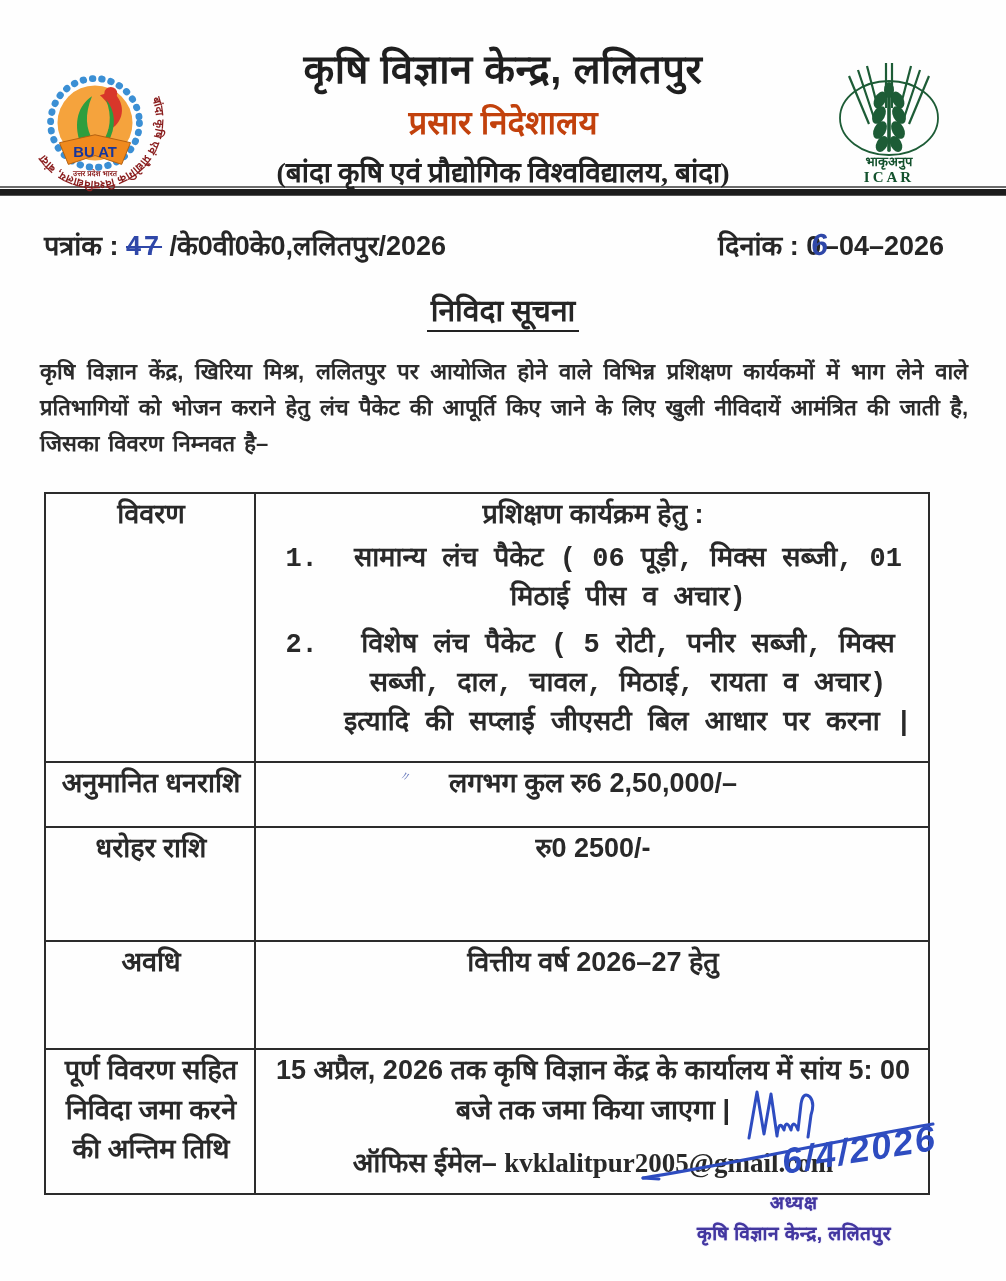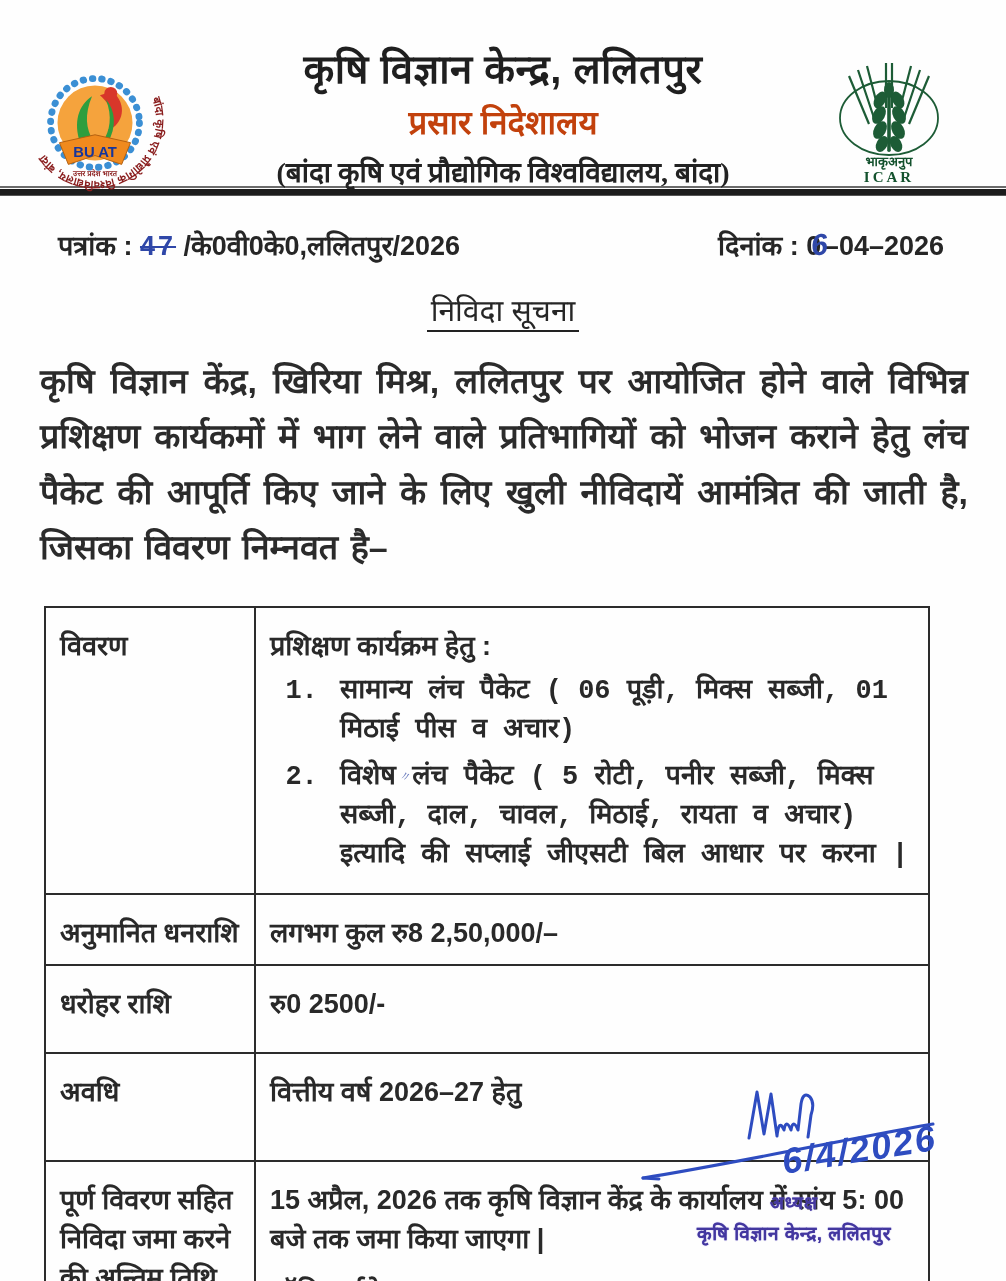--- a/index.html
+++ b/index.html
@@ -14,41 +14,41 @@
   .header { position:relative; height:186px; }
   .head-center { position:absolute; left:180px; right:180px; top:40px; text-align:center; }
   .org-title  { font-size:40px; font-weight:700; letter-spacing:0.5px; color:#1f1f1f; }
   .dept-title { font-size:33px; font-weight:700; margin-top:4px; color:#c2410c; }
   .univ-title { font-size:28px; font-weight:700; margin-top:8px; color:#222;font-family:Liberation Serif, serif; }
   .logo-left  { position:absolute; left:16px;  top:44px; }
   .logo-right { position:absolute; right:48px; top:60px; text-align:center; }
   .rule { border-top:2px solid #6b6b6b; }
   .rule-inner { height:7px; background:#1c1c1c; margin-top:1px; border-bottom:1px solid #555; }
   
-  .ref-row { display:flex; justify-content:space-between; padding:30px 62px 0 58px; font-size:27px; font-weight:600; }
+  .ref-row { display:flex; justify-content:space-between; padding:30px 62px 0 44px; font-size:27px; font-weight:600; }
   .ink  { color:#2f47a8; }
   .ink-strike { text-decoration:line-through; text-decoration-thickness:2px; font-weight:700; letter-spacing:3px; }
   .ink-digit { font-weight:700; font-style:italic; display:inline-block; transform:rotate(-6deg); margin:0 -4px 0 -10px; font-size:30px; }
   
-  .notice-title { text-align:center; margin-top:26px; font-size:30px; font-weight:400; }
+  .notice-title { text-align:center; margin-top:26px; font-size:30px; font-weight:700; }
   .notice-title span { border-bottom:2.5px solid #222; padding:0 4px 3px 4px; }
   
   .body-para {
-    margin:24px 38px 0 40px; font-size:34px; font-weight:600; line-height:1.63;
+    margin:24px 38px 0 40px; font-size:22px; font-weight:600; line-height:1.63;
     text-align:justify; color:#2b2b2b; word-spacing:3px;
   }
   
   table.tender { border-collapse:collapse; margin:30px 0 0 44px; width:886px; table-layout:fixed; }
   table.tender td {
     border:2.5px solid #2c2c2c; vertical-align:top;
-    padding:19px 12px 10px 14px; font-size:27px; font-weight:600; color:#292929; line-height:1.45;
+    padding:1px 12px 10px 14px; font-size:27px; font-weight:600; color:#292929; line-height:1.45;text-align:center;
   }
   td.lab { width:210px; }
   td.h-money { height:65px; }
-  td.h-emd   { height:88px; }
+  td.h-emd   { height:114px; }
   td.h-period{ height:108px; }
   ol.menu { margin:6px 0 0 0; padding-left:64px;font-family:Liberation Mono, monospace; }
   ol.menu li { padding-left:6px; margin-bottom:8px; }
   .email-line { margin-top:14px; }
   .latin { font-family:"Liberation Serif","DejaVu Serif",serif; font-weight:600; }
   
   .sign-block { position:absolute; top:1082px; right:42px; width:340px; text-align:center; }
   .stamp { color:#43379f; text-shadow:0 0 1px #6f63c9; }
   .stamp-role   { font-size:18px; font-weight:700; margin-top:-8px; letter-spacing:1px; }
   .stamp-office { font-size:19px; font-weight:700; margin-top:6px; letter-spacing:0.5px; }
@@ -147,21 +147,21 @@
       <td>
         <div>प्रशिक्षण कार्यक्रम हेतु  :</div>
         <ol class="menu">
           <li>सामान्य लंच पैकेट ( 06 पूड़ी, मिक्स सब्जी, 01 मिठाई पीस व अचार)</li>
           <li>विशेष लंच पैकेट ( 5 रोटी, पनीर सब्जी, मिक्स सब्जी, दाल, चावल, मिठाई, रायता व अचार) इत्यादि की सप्लाई जीएसटी बिल आधार पर करना |</li>
         </ol>
       </td>
     </tr>
     <tr>
       <td class="lab h-money">अनुमानित धनराशि</td>
-      <td>लगभग कुल रु8 2,50,000/–</td>
+      <td>लगभग कुल रु6 2,50,000/–</td>
     </tr>
     <tr>
       <td class="lab h-emd">धरोहर राशि</td>
       <td>रु0 2500/-</td>
     </tr>
     <tr>
       <td class="lab h-period">अवधि</td>
       <td>वित्तीय वर्ष 2026–27 हेतु</td>
     </tr>
     <tr>

